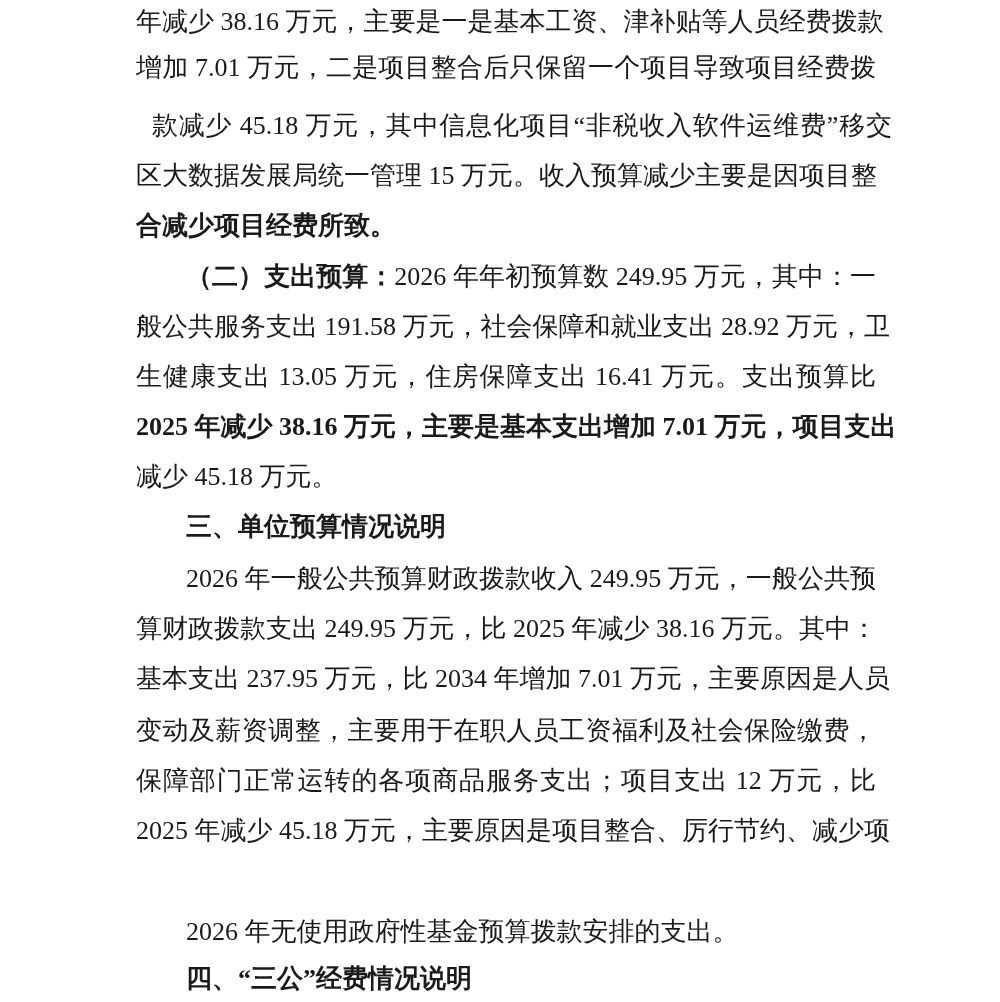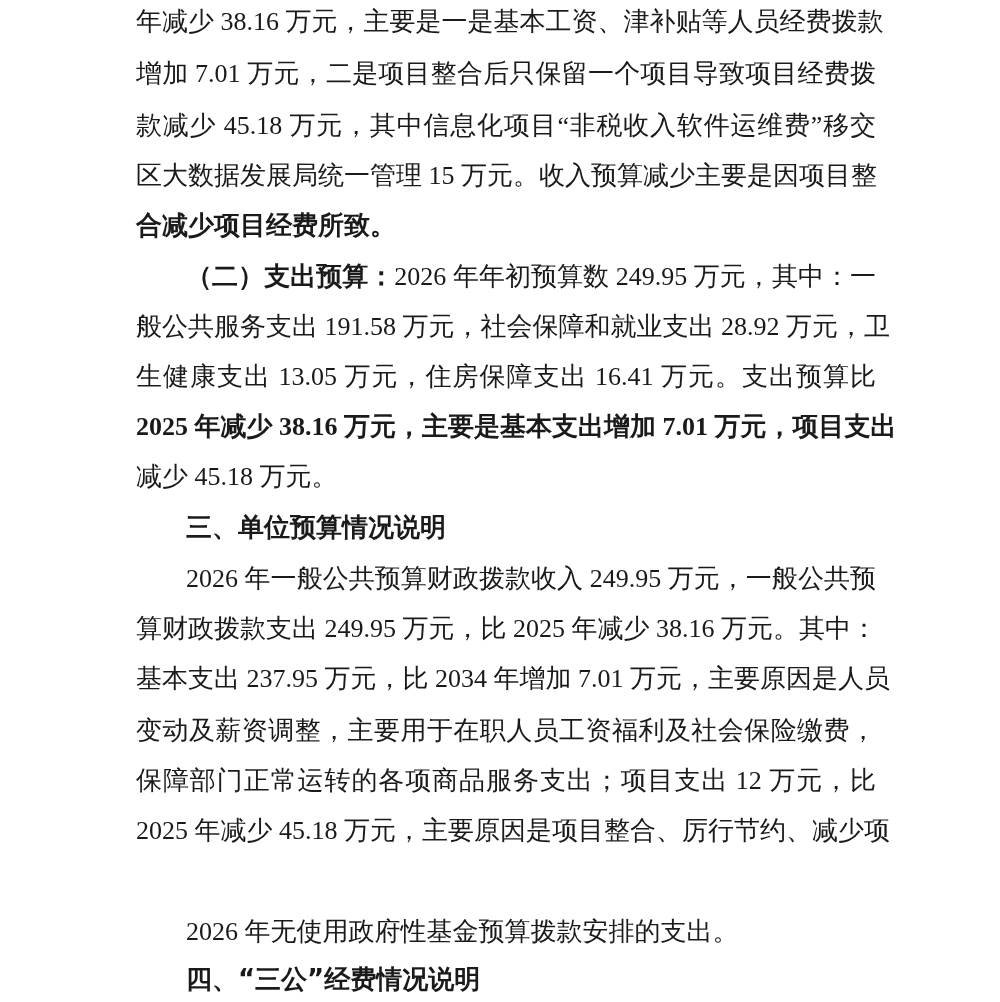--- a/index.html
+++ b/index.html
@@ -33,37 +33,38 @@
       text-align: justify;
       text-align-last: justify;
       letter-spacing: 0px;
     }
     .line.last {
       text-align-last: left;
     }
     .line.indent {
       left: 186px;
       width: 690px;
+      font-family: Liberation Serif, serif;
     }
     .heading {
       font-family: "DejaVu Sans", "Liberation Sans", sans-serif;
       font-weight: bold;
       text-align-last: left;
     }
     .kai {
       font-weight: bold;
     }
   </style>
 </head>
 <body>
 
 <div class="page">
   <div class="line" style="top:2px;">年减少 38.16 万元，主要是一是基本工资、津补贴等人员经费拨款</div>
-  <div class="line" style="top:54px;">增加 7.01 万元，二是项目整合后只保留一个项目导致项目经费拨</div>
-  <div class="line" style="top:106px;">款减少 45.18 万元，其中信息化项目“非税收入软件运维费”移交</div>
+  <div class="line" style="top:48px;">增加 7.01 万元，二是项目整合后只保留一个项目导致项目经费拨</div>
+  <div class="line" style="top:106px;margin-left:16px;">款减少 45.18 万元，其中信息化项目“非税收入软件运维费”移交</div>
   <div class="line" style="top:156px;">区大数据发展局统一管理 15 万元。收入预算减少主要是因项目整</div>
   <div class="line last" style="top:206px;font-weight:bold;">合减少项目经费所致。</div>
 
   <div class="line indent" style="top:257px;"><span class="kai">（二）支出预算：</span><span>2026 年年初预算数 249.95 万元，其中：一</span></div>
   <div class="line" style="top:307px;">般公共服务支出 191.58 万元，社会保障和就业支出 28.92 万元，卫</div>
   <div class="line" style="top:357px;">生健康支出 13.05 万元，住房保障支出 16.41 万元。支出预算比</div>
   <div class="line" style="top:407px;font-weight:bold;">2025 年减少 38.16 万元，主要是基本支出增加 7.01 万元，项目支出</div>
   <div class="line last" style="top:457px;">减少 45.18 万元。</div>
 
   <div class="line indent heading" style="top:507px;">三、单位预算情况说明</div>

